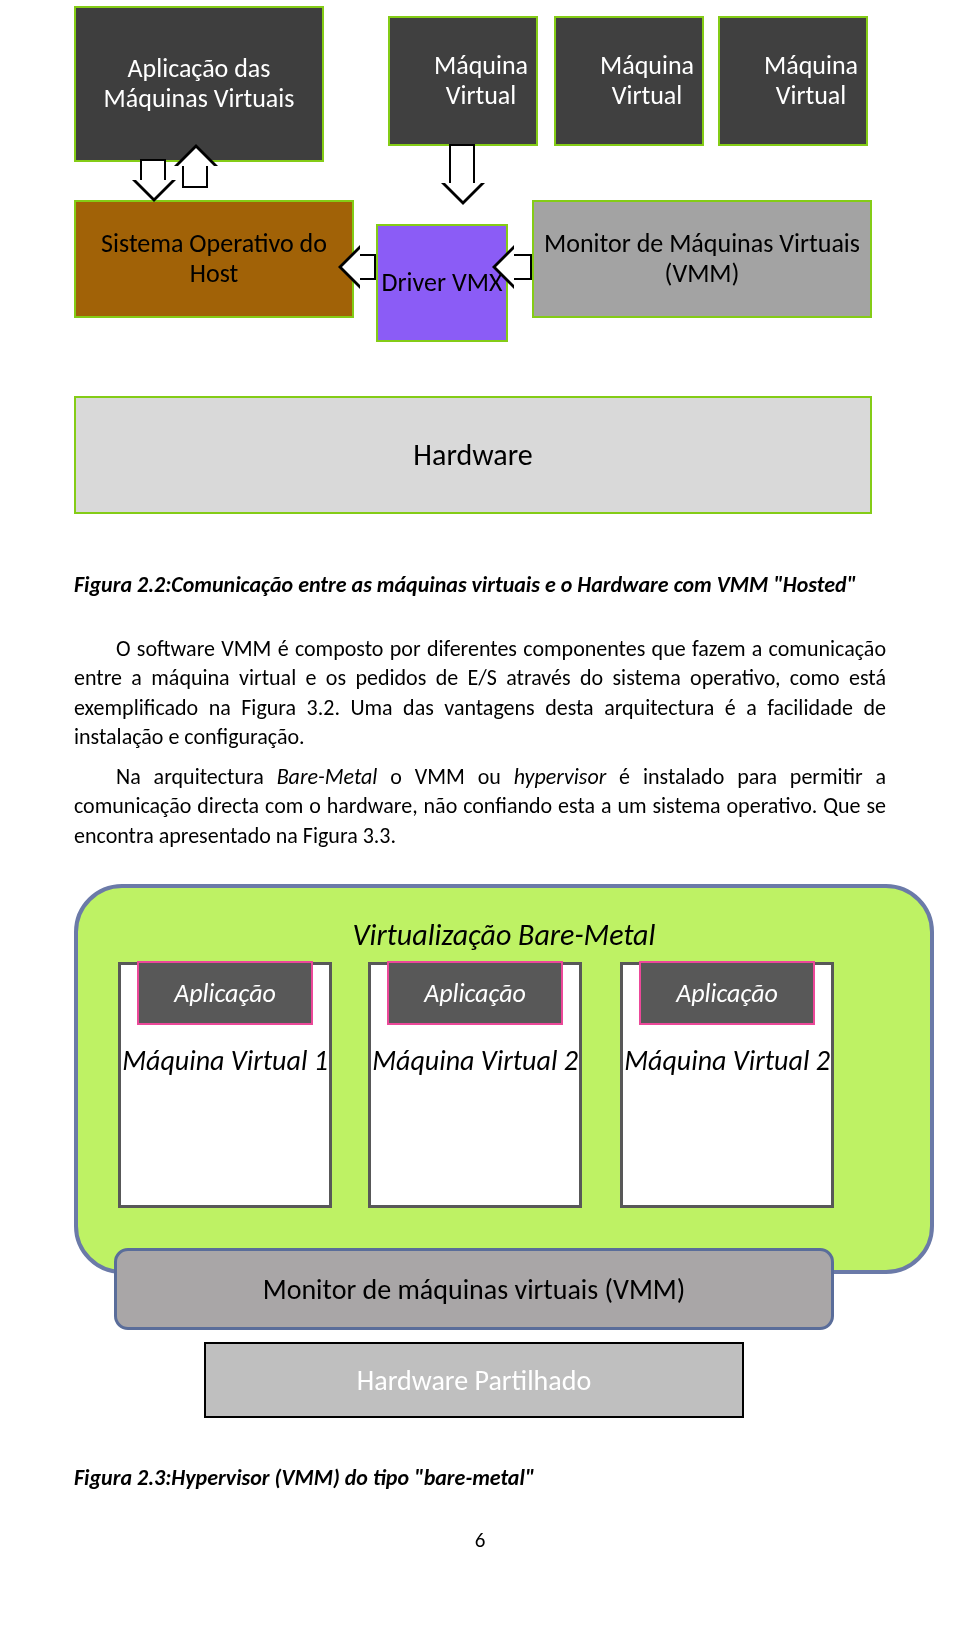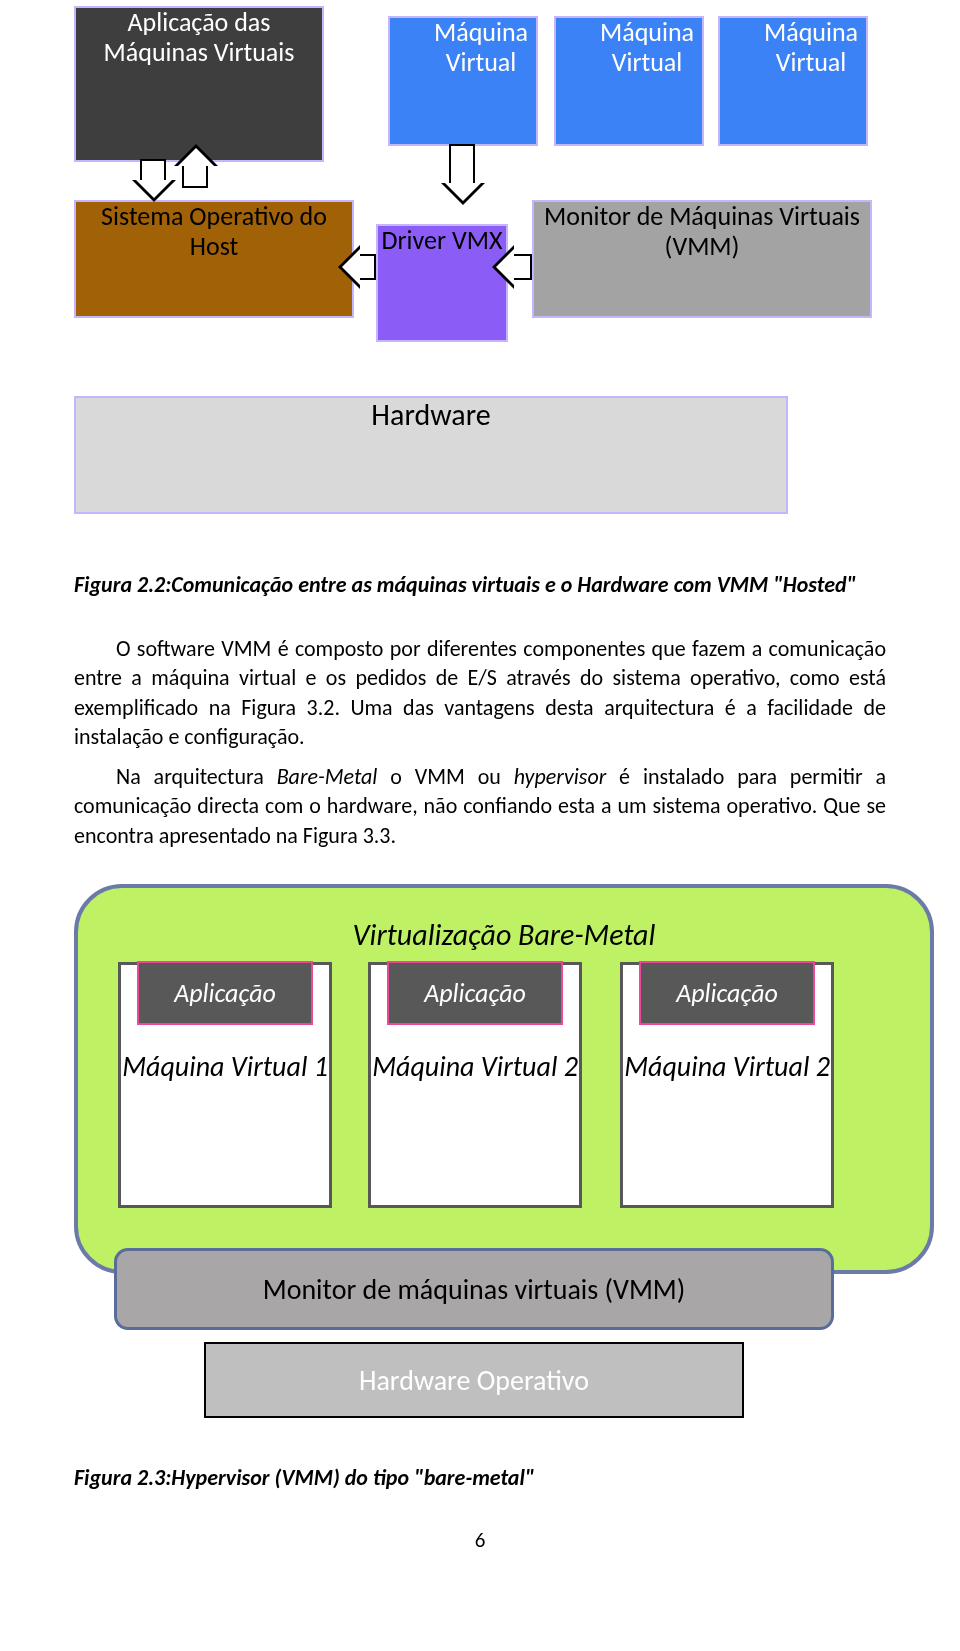--- a/index.html
+++ b/index.html
@@ -4,55 +4,56 @@
 <style>
   * { box-sizing: border-box; margin: 0; padding: 0; }
   body {
     width: 960px;
     background: #fff;
     font-family: "Calibri", "Segoe UI", Arial, sans-serif;
     color: #000;
     padding: 0 74px 40px 74px;
   }
   .box {
-    border: 2px solid #c4b5fd;
+    border: 2px solid #84cc16;
     display: flex;
+    align-items: center;
     justify-content: center;
     text-align: center;
     font-size: 26px;
     line-height: 1.15;
   }
   
   .fig22 { position: relative; width: 100%; height: 565px; margin-top: 6px; }
   .fig22 .app-vm {
     position: absolute; left: 0; top: 0; width: 250px; height: 156px;
     background: #3E3E3E; color: #fff;
   }
   .fig22 .vm {
     position: absolute; top: 10px; width: 150px; height: 130px;
-    background: #3b82f6; color: #fff; padding-left: 36px;
+    background: #404040; color: #fff; padding-left: 36px;
   }
   .fig22 .vm1 { left: 314px; }
   .fig22 .vm2 { left: 480px; }
   .fig22 .vm3 { left: 644px; }
   .fig22 .host-os {
     position: absolute; left: 0; top: 194px; width: 280px; height: 118px;
     background: #a16207;
   }
   .fig22 .driver-vmx {
     position: absolute; left: 302px; top: 194px; width: 132px; height: 118px;
     background: #8b5cf6;
     margin-top: 24px;
   }
   .fig22 .vmm {
     position: absolute; left: 458px; top: 194px; width: 340px; height: 118px;
     background: #A3A3A3;
   }
   .fig22 .hardware {
-    position: absolute; left: 0; top: 390px; width: 714px; height: 118px;
+    position: absolute; left: 0; top: 390px; width: 798px; height: 118px;
     background: #D9D9D9; font-size: 30px;
   }
   .caption {
     font-size: 22px;
     font-weight: bold;
     margin: 0 0 36px 0;
     font-style: italic;
   }
   .body-text {
     font-size: 22px;
@@ -135,21 +136,21 @@
   .vmb2 { left: 290px; }
   .vmb3 { left: 542px; }
   .app-label {
     position: absolute; top: -4px; left: 16px; right: 16px;
     padding: 14px 0;
     background: #585858; color: #fff;
     border: 2px solid #ec4899;
     font-size: 26px; text-align: center;
   }
   .vm-name {
-    position: absolute; top: 84px; left: 0; right: 0;
+    position: absolute; top: 78px; left: 0; right: 0;
     font-size: 28px; line-height: 1.25;
   }
   .vmm-bar {
     position: absolute; left: 40px; top: 366px; width: 720px; height: 82px;
     background: #A9A6A7; border: 3px solid #5a6d9a; border-radius: 14px;
     display: flex; align-items: center; justify-content: center;
     font-size: 28px;
   }
   .hw-part {
     position: absolute; left: 130px; top: 460px; width: 540px; height: 76px;
@@ -234,19 +235,19 @@
       <div class="app-label">Aplicação</div>
       <div class="vm-name">Máquina Virtual 2</div>
     </div>
   </div>
 
   <div class="vmm-bar">
     <span>Monitor de máquinas virtuais (VMM)</span>
   </div>
 
   <div class="hw-part">
-    <span>Hardware Operativo</span>
+    <span>Hardware Partilhado</span>
   </div>
 </div>
 
 <p class="caption" style="margin-top:22px;">Figura 2.3:Hypervisor (VMM) do tipo "bare-metal"</p>
 
 <div class="pagenum">6</div>
 
 </body></html>

